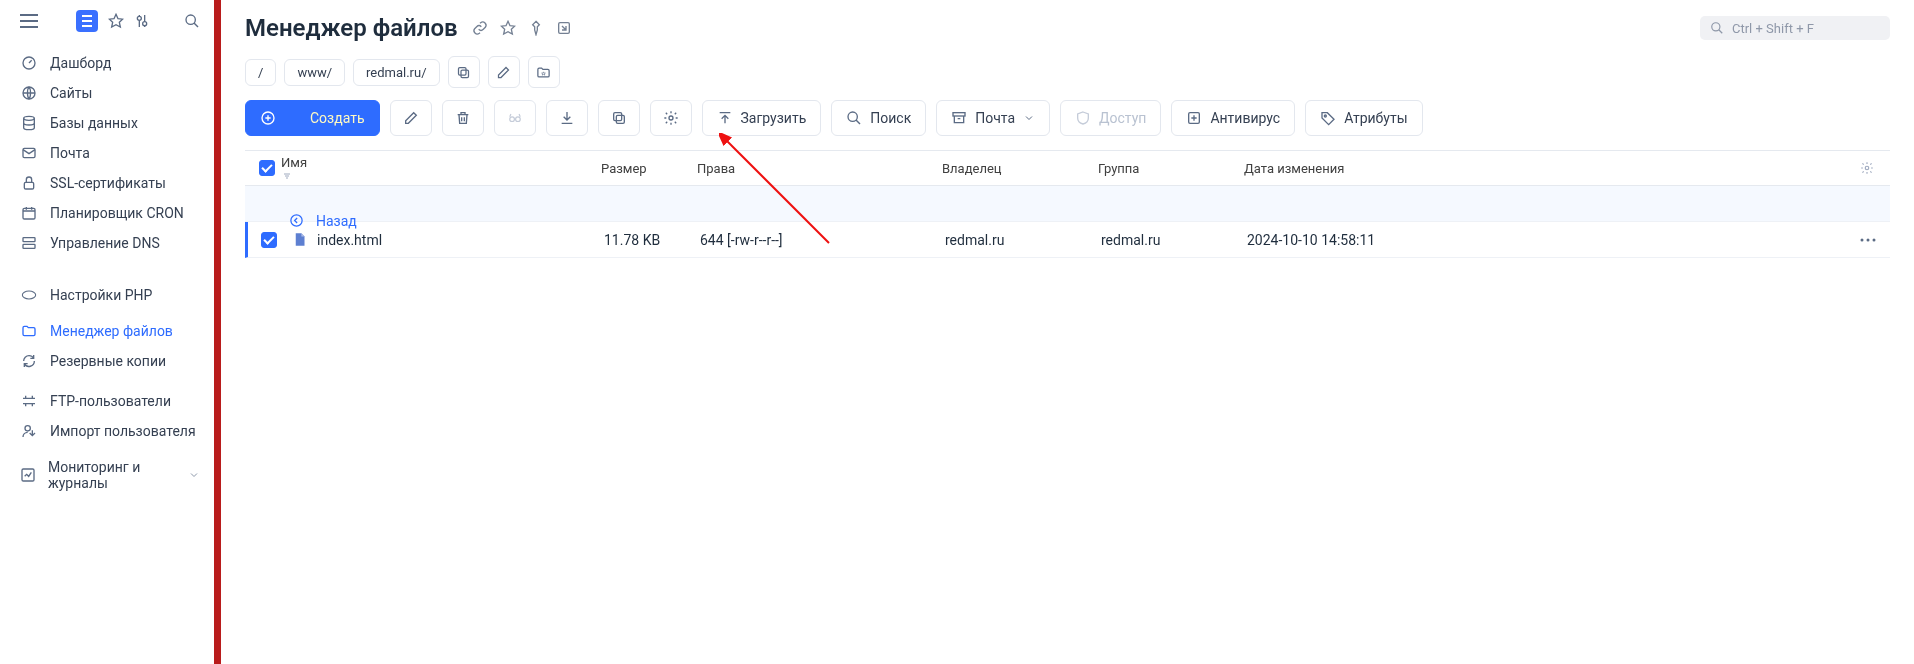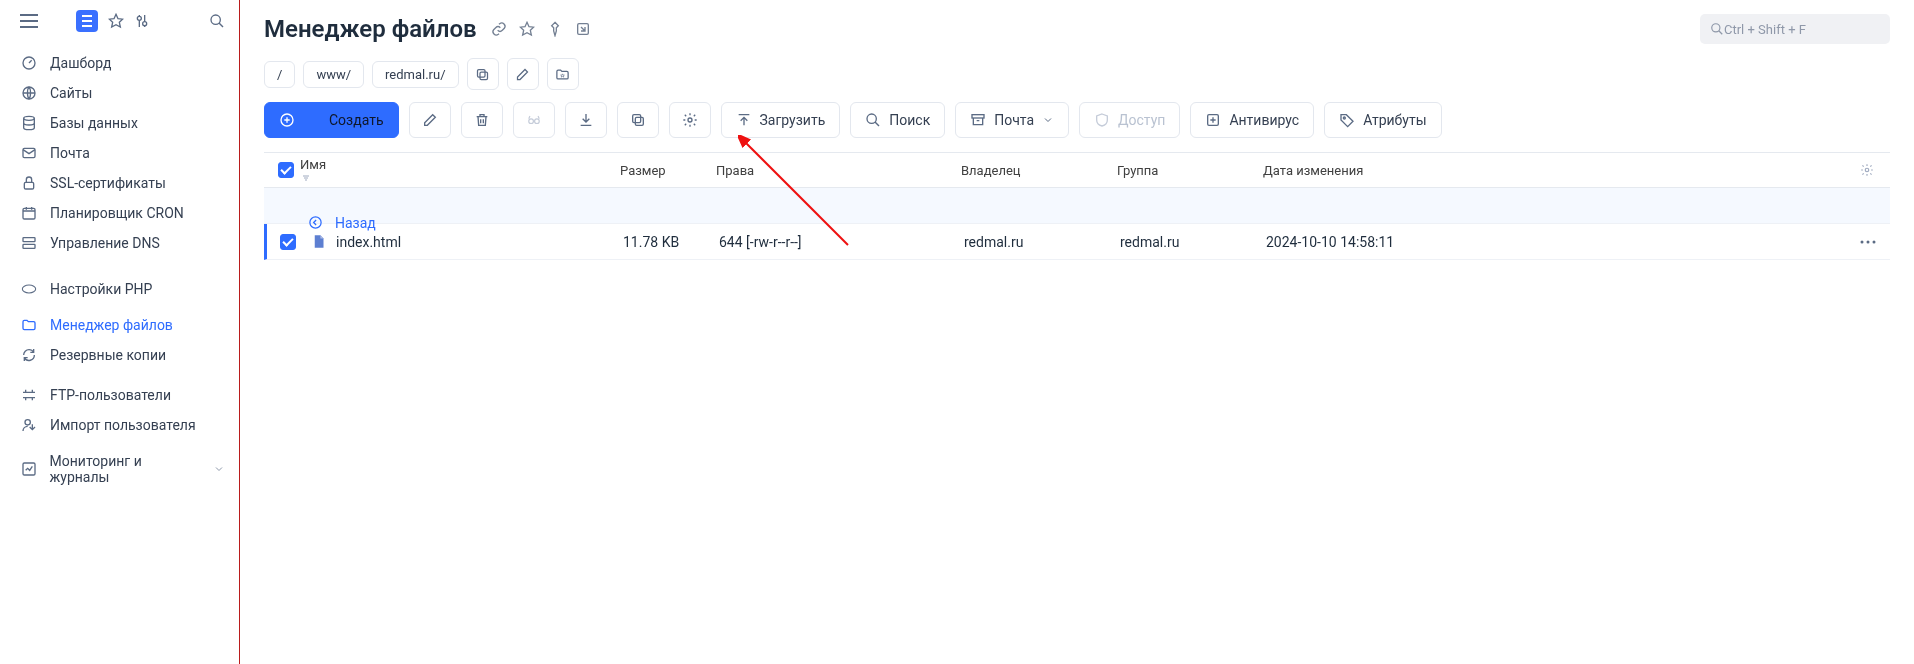--- a/index.html
+++ b/index.html
@@ -1,43 +1,43 @@
 <!DOCTYPE html>
 <html><head>
 <meta charset="utf-8">
 <style>
 * { box-sizing: border-box; margin: 0; padding: 0; }
 body { font-family: -apple-system, BlinkMacSystemFont, "Segoe UI", Roboto, Arial, sans-serif; font-size: 14px; color: #1f2d3d; background: #fff; width: 1914px; }
 .app { display: flex; }
-.sidebar { width: 240px; border-right: 1px solid #b91c1c; min-height: 664px; }
+.sidebar { width: 221px; border-right: 7px solid #b91c1c; min-height: 664px; }
 .sidebar-top { display: flex; align-items: center; padding: 10px 14px 10px 20px; gap: 10px; }
 .menu-icon { width: 18px; height: 14px; cursor: pointer; }
 .top-icons { display: flex; align-items: center; gap: 10px; margin-left: 28px; }
 .top-icons .list-view { width: 22px; height: 22px; background: #3a70ff; border-radius: 4px; display: flex; align-items: center; justify-content: center; cursor: pointer; }
 .top-icons .ico { color: #5b6b84; cursor: pointer; }
 .search-top { margin-left: auto; color: #5b6b84; cursor: pointer; }
 .nav { padding: 6px 0; }
 .nav-item { display: flex; align-items: center; gap: 12px; padding: 7px 14px 7px 20px; color: #354052; cursor: pointer; }
 .nav-item.active { color: #2e6cff; }
 .nav-item.active .nav-icon svg { stroke: #2e6cff; }
 .nav-item .nav-icon { width: 18px; display: flex; align-items: center; justify-content: center; }
 .nav-item .chev { margin-left: auto; color: #8d98aa; }
 .main { flex: 1; padding: 0; }
 .page-head { display: flex; align-items: center; padding: 14px 24px 8px 24px; }
 .page-title { font-size: 24px; font-weight: 600; color: #1f2d3d; }
 .title-icons { margin-left: 14px; display: flex; gap: 12px; color: #748093; }
 .title-icons span { cursor: pointer; }
-.search-bar { margin-left: auto; width: 190px; height: 30px; background: #f0f1f4; border-radius: 5px; display: flex; align-items: center; padding: 0 10px; color: #8f98a9; font-size: 13px; }
+.search-bar { margin-left: auto; width: 190px; height: 24px; background: #f0f1f4; border-radius: 5px; display: flex; align-items: center; padding: 0 10px; gap: 8px; color: #8f98a9; font-size: 13px; }
 .breadcrumb { display: flex; align-items: center; gap: 8px; padding: 6px 24px 12px 24px; }
 .bc-seg { padding: 5px 12px; border: 1px solid #e3e7ee; border-radius: 6px; background: #fff; color: #354052; cursor: pointer; font-size: 13px; }
 .bc-btn { width: 32px; height: 32px; border: 1px solid #e3e7ee; border-radius: 6px; display: flex; align-items: center; justify-content: center; background: #fff; cursor: pointer; color: #5b6b84; }
 .toolbar { display: flex; align-items: center; gap: 10px; padding: 0 24px 14px 24px; flex-wrap: wrap; }
 .tbtn { height: 36px; border: 1px solid #e3e7ee; border-radius: 6px; background: #fff; display: flex; align-items: center; gap: 8px; padding: 0 14px; cursor: pointer; color: #354052; font-size: 14px; }
 .tbtn.icon-only { width: 42px; padding: 0; justify-content: center; }
-.tbtn.primary { background: #2e6cff; border-color: #2e6cff; color: #0f172a; gap: 34px; }
+.tbtn.primary { background: #2e6cff; border-color: #2e6cff; color: #fef9c3; gap: 34px; }
 .tbtn.disabled { color: #b9c2d1; cursor: not-allowed; }
 .table-wrap { padding: 0 24px; position: relative; }
 .thead { display: flex; align-items: center; border-top: 1px solid #e5e9ef; border-bottom: 1px solid #e5e9ef; height: 36px; color: #404040; font-size: 13px; }
 .cell.chk { width: 36px; text-align: center; padding-left: 8px; }
 .cell.name { width: 320px; }
 .cell.size { width: 96px; }
 .cell.perm { width: 245px; }
 .cell.owner { width: 156px; }
 .cell.group { width: 146px; }
 .cell.date { width: 260px; }
@@ -151,21 +151,21 @@
       </div>
       <div class="nav-item">
         <span class="nav-icon">
             <svg width="16" height="16" viewBox="0 0 24 24" fill="none" stroke="#5b6b84" stroke-width="2">
               <rect x="3" y="4" width="18" height="6" rx="1"></rect>
               <rect x="3" y="14" width="18" height="6" rx="1"></rect>
             </svg>
           </span>
         <span>Управление DNS</span>
       </div>
-      <div class="nav-item" style="margin-top:16px;">
+      <div class="nav-item" style="margin-top:22px;">
         <span class="nav-icon">
             <svg width="16" height="16" viewBox="0 0 24 24" fill="none" stroke="#5b6b84" stroke-width="1.6">
               <ellipse cx="12" cy="12" rx="10" ry="6"></ellipse>
             </svg>
           </span>
         <span>Настройки PHP</span>
       </div>
       <div class="nav-item active" style="margin-top:6px;">
         <span class="nav-icon">
             <svg width="16" height="16" viewBox="0 0 24 24" fill="none" stroke="#2e6cff" stroke-width="2">

